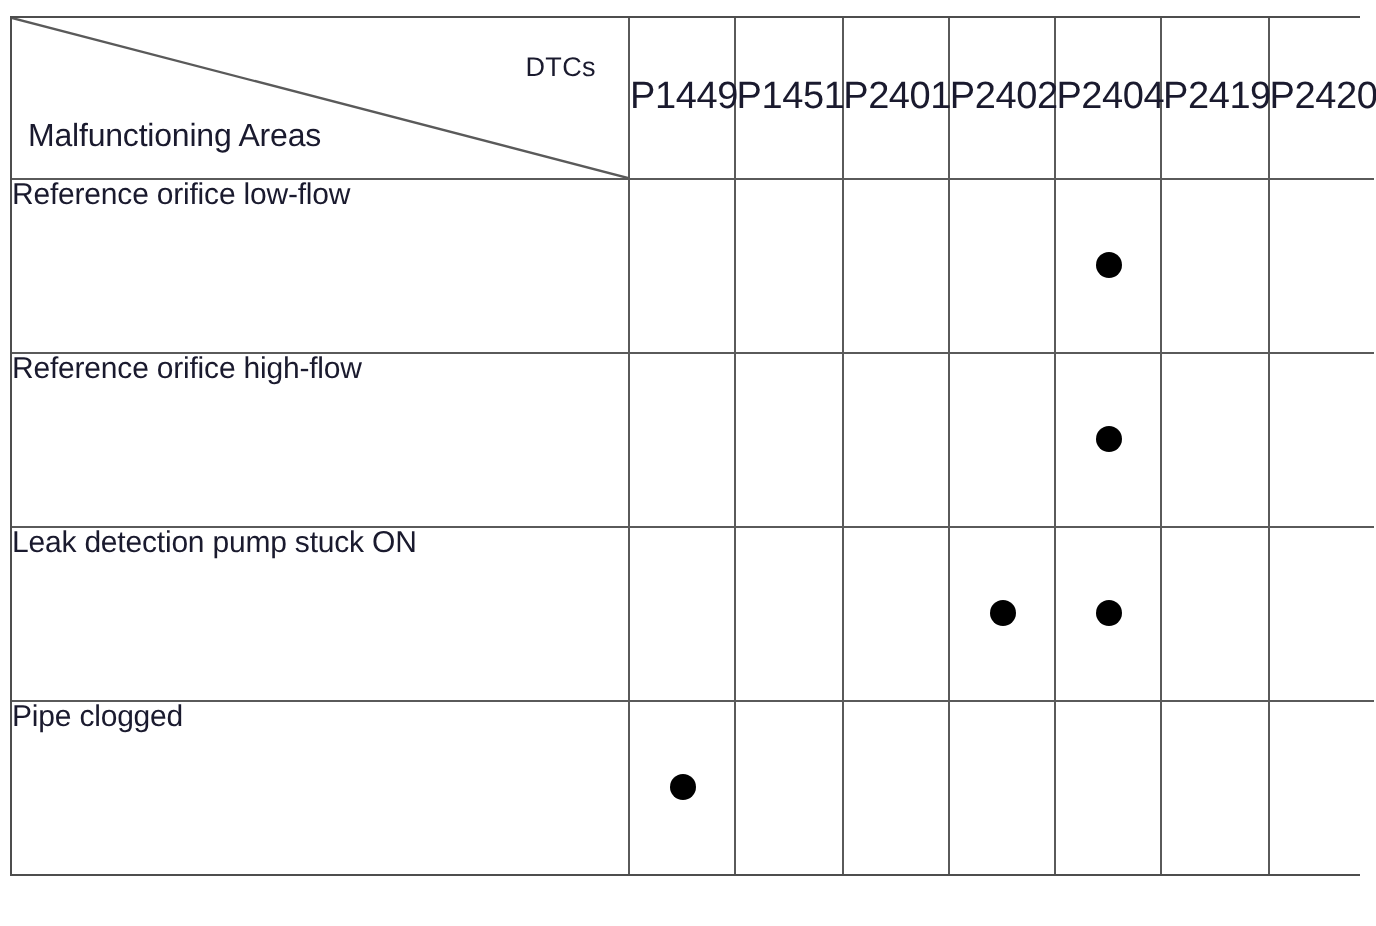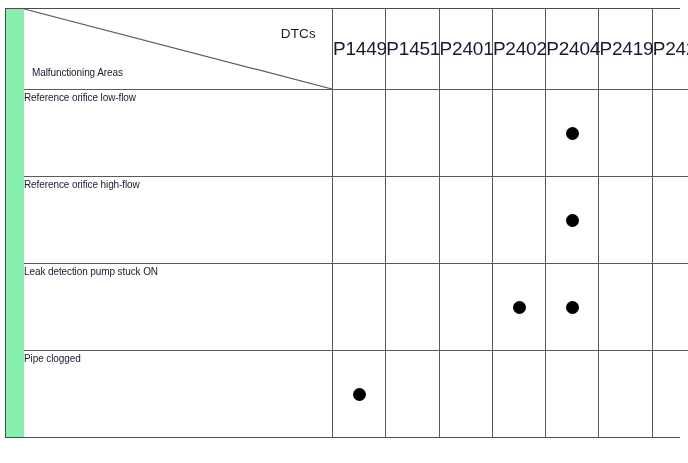--- a/index.html
+++ b/index.html
@@ -18,22 +18,21 @@
   }
 
   #matrix-wrap {
     position: absolute;
     left: 5px;
     top: 8px;
     width: 675px;
     height: 430px;
     box-sizing: border-box;
     border: 1px solid #4d4d4d;
-    background: #86efac;
-    padding-left: 18px;
+    background: #0ea5e9;
   }
 
   table.matrix {
     border-collapse: collapse;
     table-layout: fixed;
     width: 673px;
     height: 428px;
   }
 
   table.matrix td,
@@ -75,21 +74,21 @@
     right: 16px;
     top: 17px;
     font-size: 13.5px;
     letter-spacing: 0.2px;
     white-space: nowrap;
   }
   .areas-label {
     position: absolute;
     left: 8px;
     bottom: 11px;
-    font-size: 10px;
+    font-size: 16px;
     letter-spacing: -0.1px;
     white-space: nowrap;
   }
 
   
   th.dtc-head {
     width: 52.3px;
     height: 80px;
     text-align: center;
     vertical-align: middle;
@@ -97,21 +96,21 @@
     letter-spacing: -0.2px;
     white-space: nowrap;
   }
 
   
   tbody tr { height: 43.5px; }
 
   td.area-cell {
     vertical-align: top;
     padding: 6px 0 0 8px;
-    font-size: 10px;
+    font-size: 15px;
     letter-spacing: -0.1px;
     white-space: nowrap;
     line-height: 15px;
   }
 
   td.mark-cell {
     text-align: center;
     vertical-align: middle;
   }
   td.mark-cell .dot {

